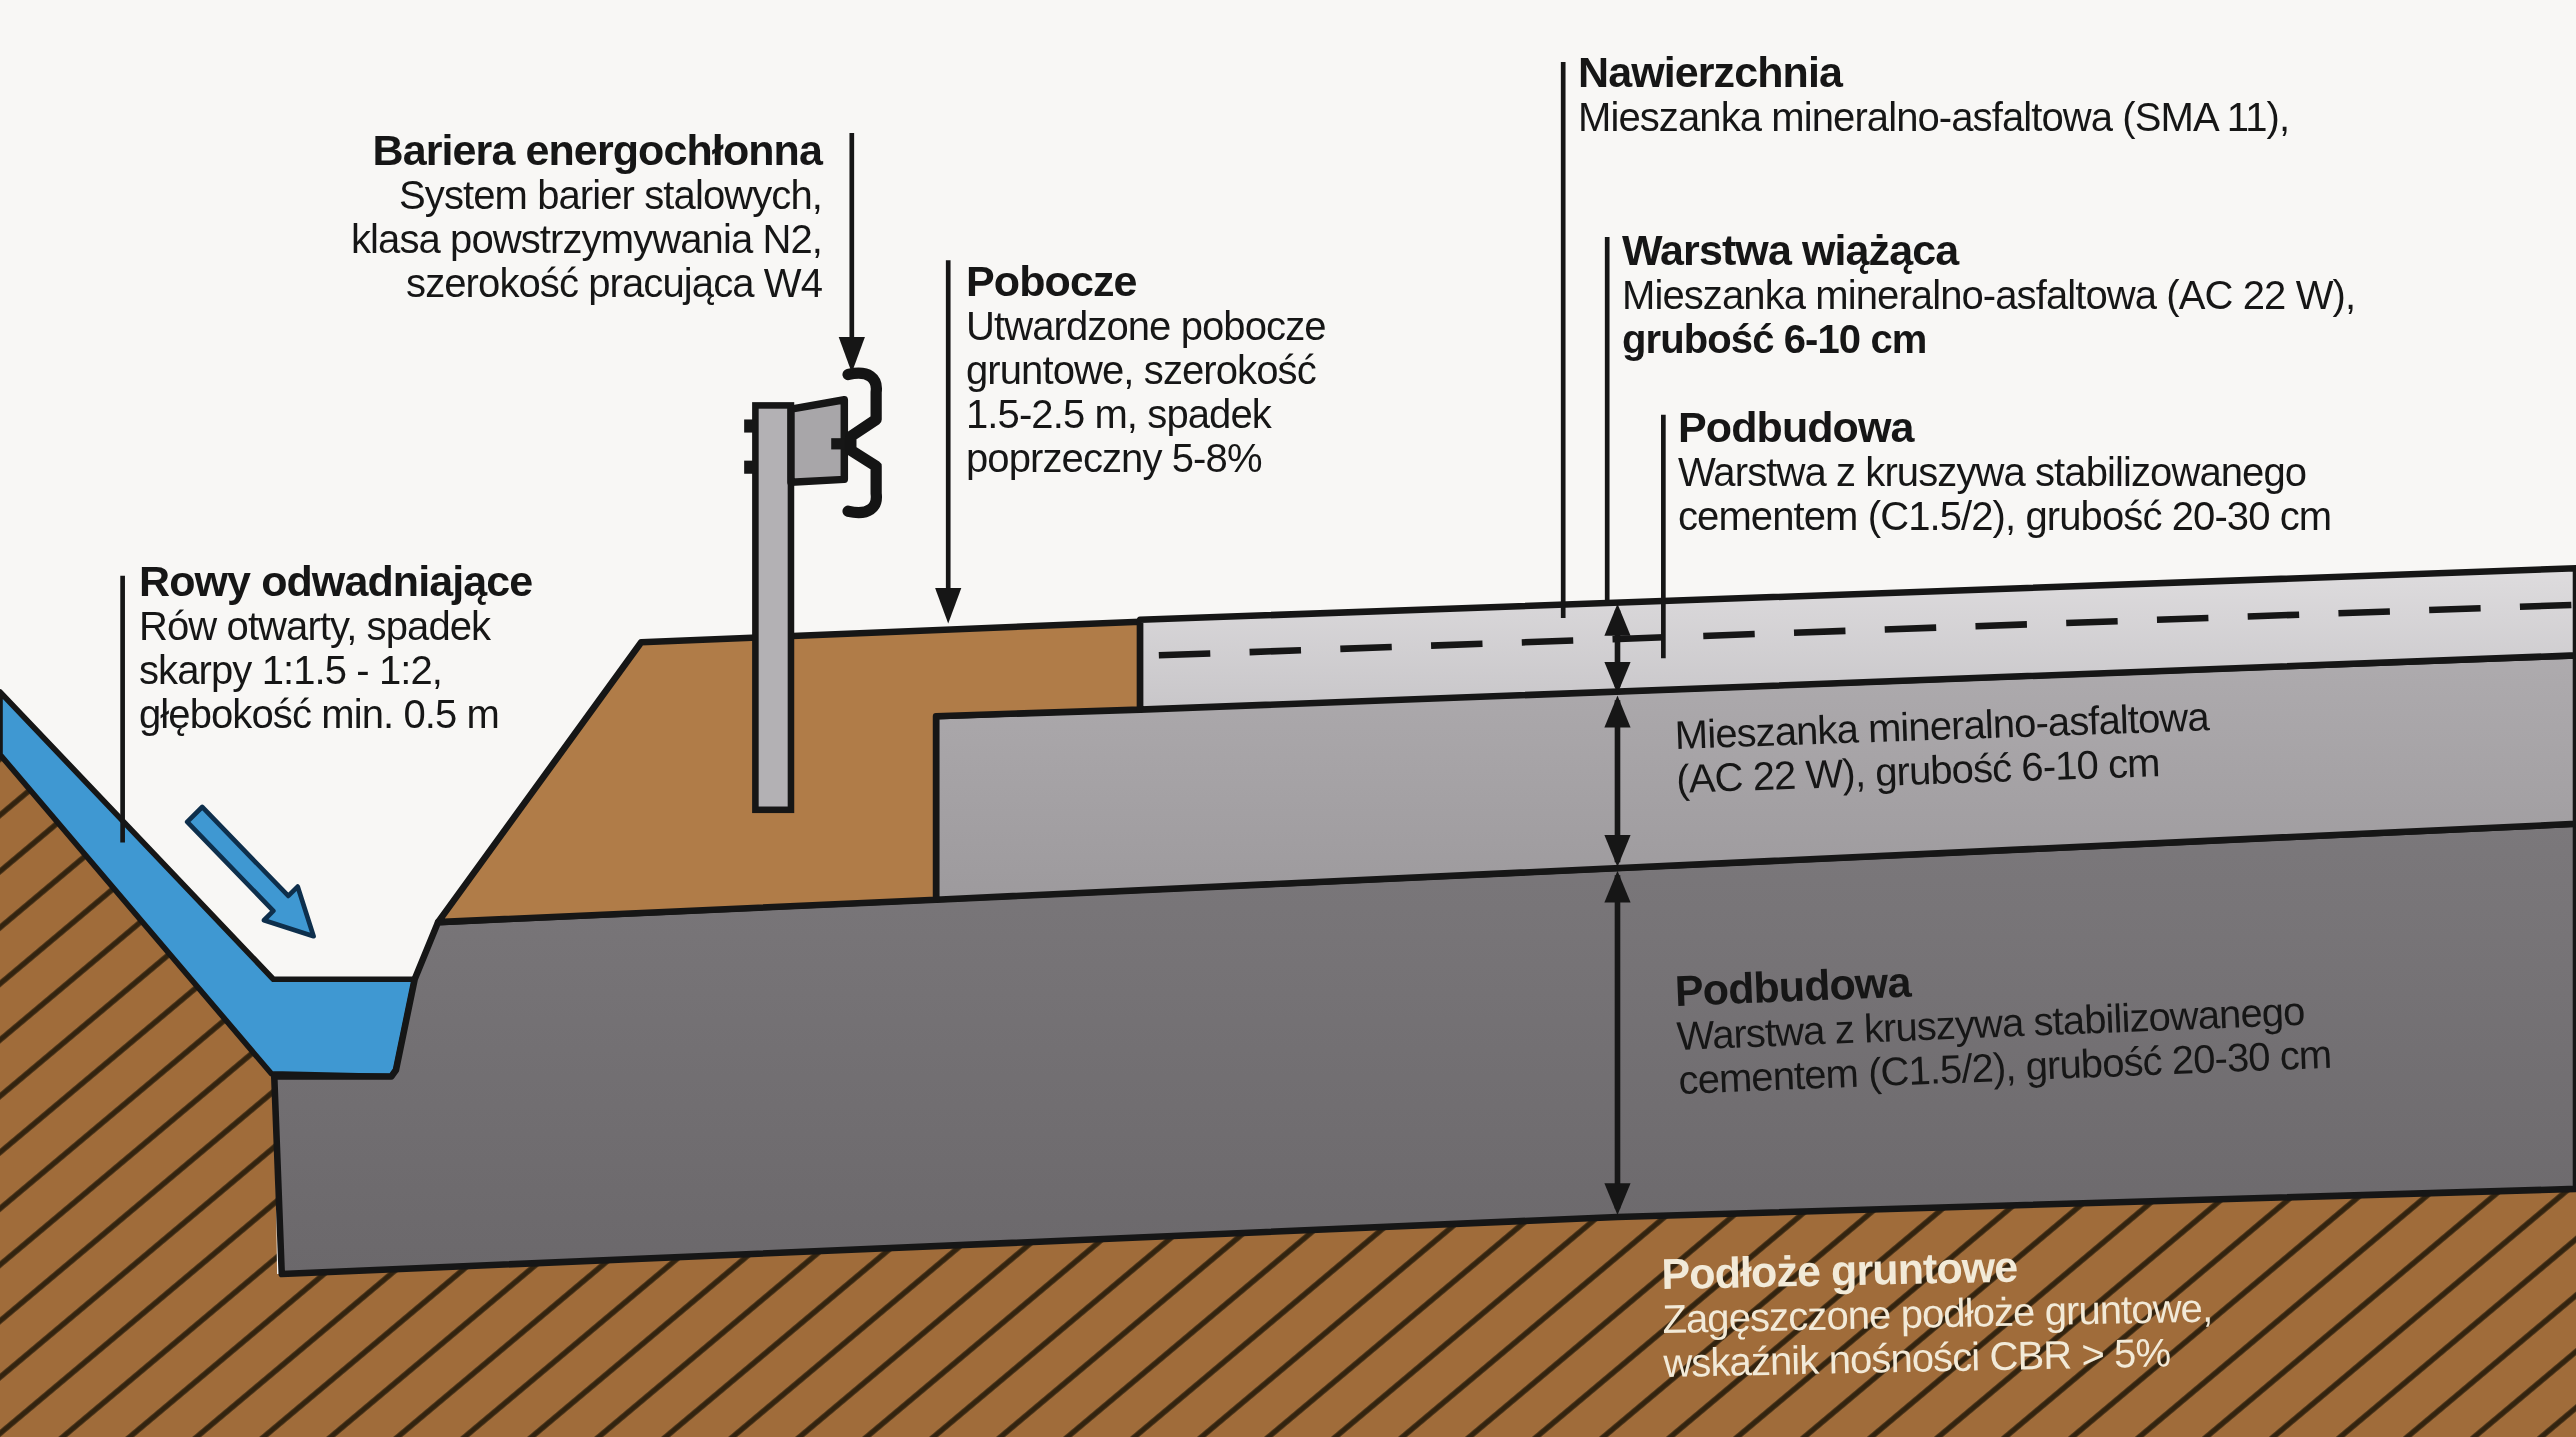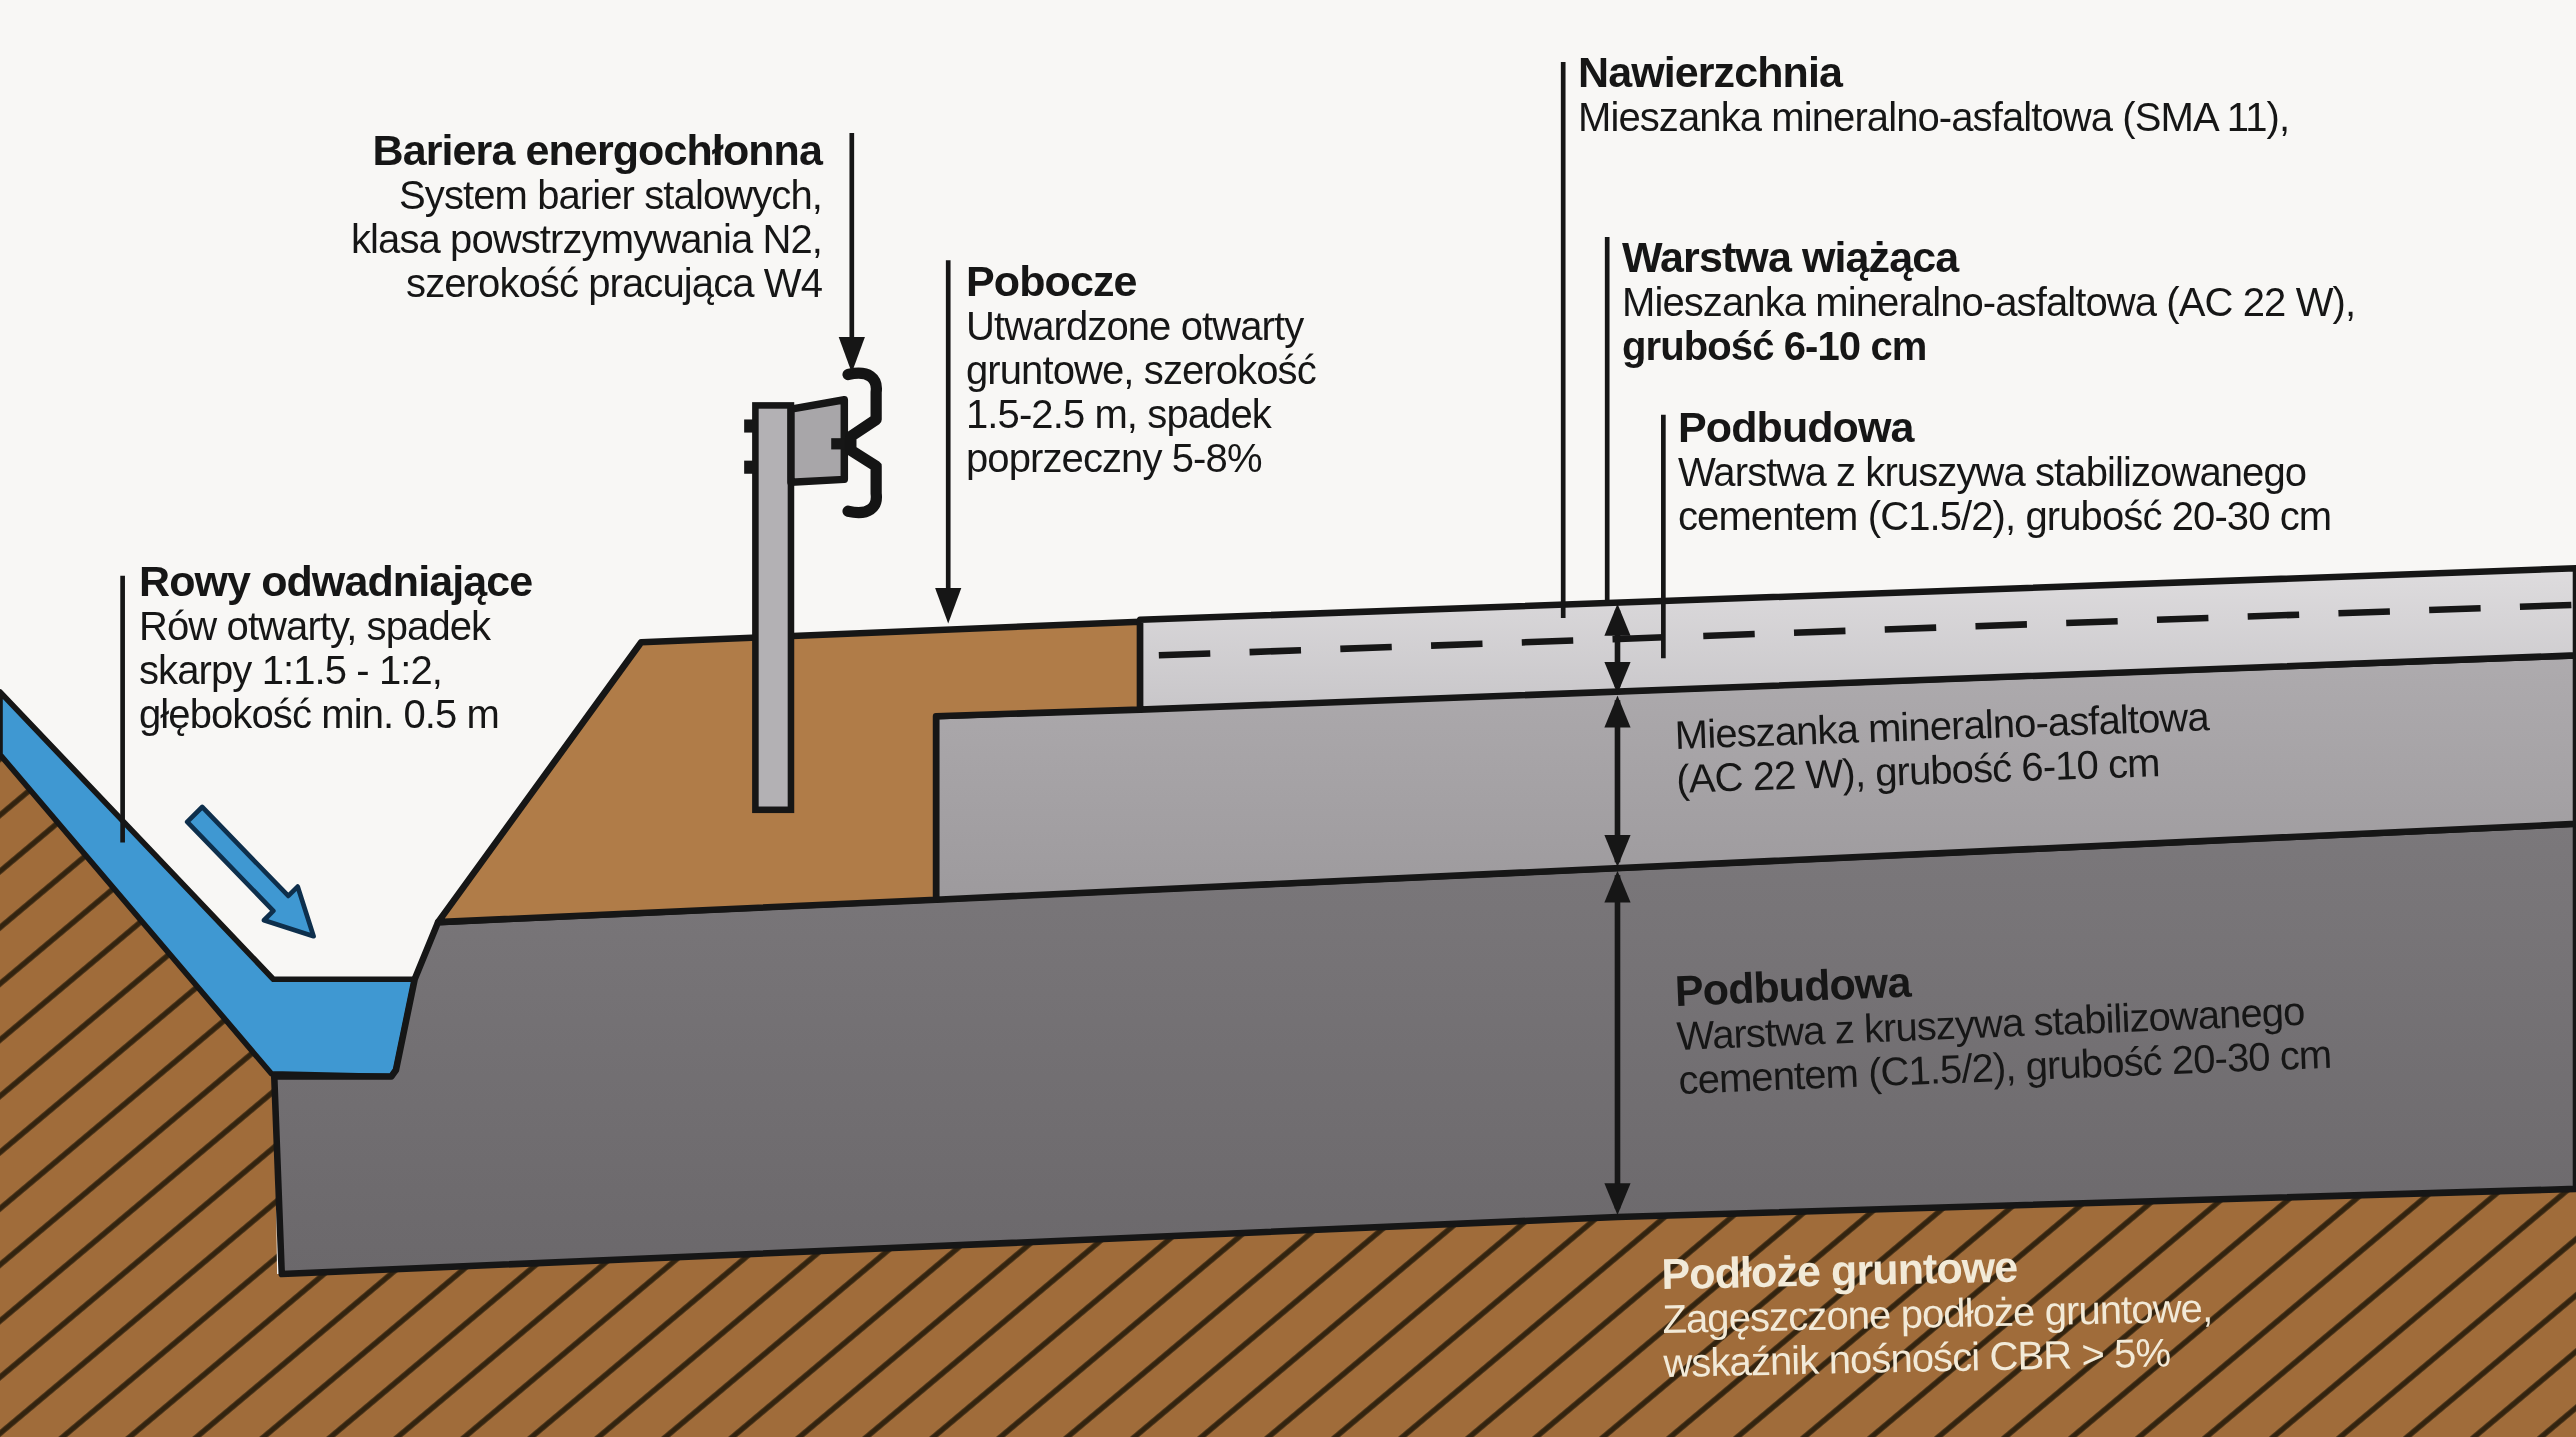--- a/index.html
+++ b/index.html
@@ -121,32 +121,32 @@
 
   <div class="label align-right" id="label-bariera" style="right:1754px;top:127px;">
     <div class="title">Bariera energochłonna</div>
     <div>System barier stalowych,</div>
     <div>klasa powstrzymywania N2,</div>
     <div>szerokość pracująca W4</div>
   </div>
 
   <div class="label" id="label-pobocze" style="left:966px;top:258px;">
     <div class="title">Pobocze</div>
-    <div>Utwardzone otwarty</div>
+    <div>Utwardzone pobocze</div>
     <div>gruntowe, szerokość</div>
     <div>1.5-2.5 m, spadek</div>
     <div>poprzeczny 5-8%</div>
   </div>
 
   <div class="label" id="label-nawierzchnia" style="left:1578px;top:49px;">
     <div class="title">Nawierzchnia</div>
     <div>Mieszanka mineralno-asfaltowa (SMA 11),</div>
   </div>
 
-  <div class="label" id="label-warstwa" style="left:1622px;top:227px;margin-top:7px;">
+  <div class="label" id="label-warstwa" style="left:1622px;top:227px;">
     <div class="title">Warstwa wiążąca</div>
     <div>Mieszanka mineralno-asfaltowa (AC 22 W),</div>
     <div class="bold">grubość 6-10 cm</div>
   </div>
 
   <div class="label" id="label-podbudowa" style="left:1678px;top:404px;">
     <div class="title">Podbudowa</div>
     <div>Warstwa z kruszywa stabilizowanego</div>
     <div>cementem (C1.5/2), grubość 20-30 cm</div>
   </div>

